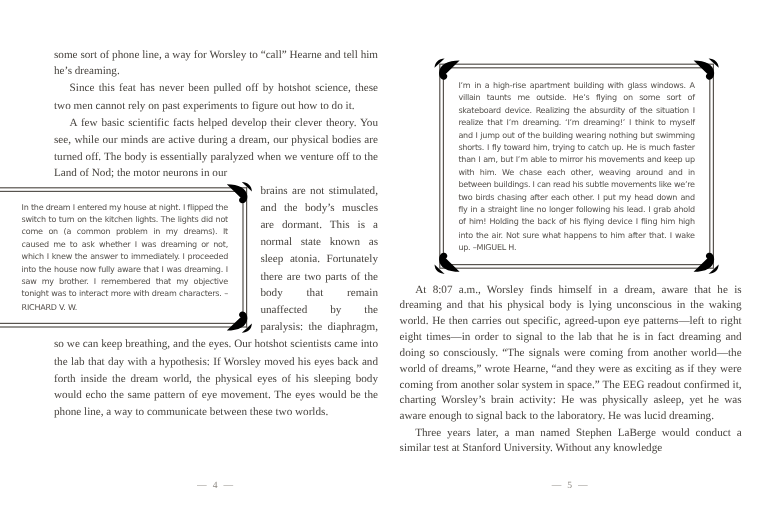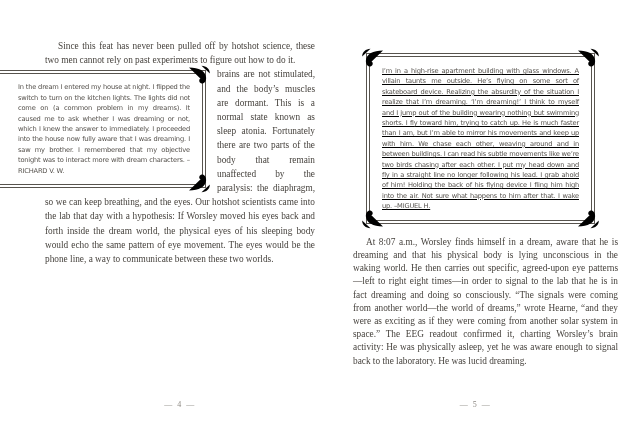--- a/index.html
+++ b/index.html
@@ -24,38 +24,37 @@
     margin:0;
     font-size:9.3px;
     line-height:14.2px;
     text-align:justify;
     color:var(--ink);
     hyphens:auto;
     -webkit-hyphens:auto;
   }
   .page-right p { line-height:13.2px; }
   .indent { text-indent:13px; }
-  .page-right .body-para { margin-top:0;margin-left:20px; }
+  .page-right .body-para { margin-top:0; }
 
   
   .quote-text {
     font-family:"DejaVu Sans", sans-serif;
     font-size:6.7px;
     line-height:10.4px;
     letter-spacing:-0.2px;
     color:var(--quote-ink);
     text-align:justify;
   }
 
   
   .ornate-box {
     position:relative;
     border:1px solid var(--frame);
     margin:0 23px 0 33px;
-    text-decoration:underline;
   }
   .ornate-box .inner {
     border:1.5px solid var(--frame);
     margin:2px;
     padding:9px 12px 8px 12px;
   }
 
   
   .side-box {
     position:relative;
@@ -100,21 +99,23 @@
 <svg width="0" height="0" style="position:absolute" aria-hidden="true">
   <defs>
     <g id="curl-glyph">
       <path d="M1 2.5 C 11 2.5 17.6 6 18.1 12.4 C 18.4 16.7 15.6 19.2 13 18.2 C 10.8 17.3 10.6 14.1 12.8 13.5 C 14.4 13.1 15.5 14.5 14.9 16"></path>
       <path d="M13.5 0.7 C 18.5 1.1 21.6 3.6 21.9 8.5"></path>
     </g>
   </defs>
 </svg>
 
 <div class="page page-left clearfix">
+  <p class="body-para">some sort of phone line, a way for Worsley to “call” Hearne and tell him he’s dreaming.</p>
   <p class="body-para indent">Since this feat has never been pulled off by hotshot science, these two men cannot rely on past experiments to figure out how to do it.</p>
+  <p class="body-para indent">A few basic scientific facts helped develop their clever theory. You see, while our minds are active during a dream, our physical bodies are turned off. The body is essentially paralyzed when we venture off to the Land of Nod; the motor neurons in our</p>
   <p class="body-para">
     <span class="side-box">
       <svg class="curl c-tr" viewBox="0 0 24 24">
           <use href="#curl-glyph"></use>
         </svg>
       <svg class="curl c-br" viewBox="0 0 24 24">
           <use href="#curl-glyph"></use>
         </svg>
       <span class="inner quote-text" style="display:block">In the dream I entered my house at night. I flipped the switch to turn on the kitchen lights. The lights did not come on (a common problem in my dreams). It caused me to ask whether I was dreaming or not, which I knew the answer to immediately. I proceeded into the house now fully aware that I was dreaming. I saw my brother. I remembered that my objective tonight was to interact more with dream characters. –RICHARD V. W.</span>
     </span><span>brains are not stimulated, and the body’s muscles are dormant. This is a normal state known as sleep atonia. Fortunately there are two parts of the body that remain unaffected by the paralysis: the diaphragm, so we can keep breathing, and the eyes. Our hotshot scientists came into the lab that day with a hypothesis: If Worsley moved his eyes back and forth inside the dream world, the physical eyes of his sleeping body would echo the same pattern of eye movement. The eyes would be the phone line, a way to communicate between these two worlds.</span>
@@ -132,14 +133,15 @@
       </svg>
     <svg class="curl c-bl" viewBox="0 0 24 24">
         <use href="#curl-glyph"></use>
       </svg>
     <svg class="curl c-br" viewBox="0 0 24 24">
         <use href="#curl-glyph"></use>
       </svg>
     <div class="inner quote-text">I’m in a high-rise apartment building with glass windows. A villain taunts me outside. He’s flying on some sort of skateboard device. Realizing the absurdity of the situation I realize that I’m dreaming. ‘I’m dreaming!’ I think to myself and I jump out of the building wearing nothing but swimming shorts. I fly toward him, trying to catch up. He is much faster than I am, but I’m able to mirror his movements and keep up with him. We chase each other, weaving around and in between buildings. I can read his subtle movements like we’re two birds chasing after each other. I put my head down and fly in a straight line no longer following his lead. I grab ahold of him! Holding the back of his flying device I fling him high into the air. Not sure what happens to him after that. I wake up. –MIGUEL H.</div>
   </div>
   <p class="body-para indent" style="margin-top:12px">At 8:07 a.m., Worsley finds himself in a dream, aware that he is dreaming and that his physical body is lying unconscious in the waking world. He then carries out specific, agreed-upon eye patterns—left to right eight times—in order to signal to the lab that he is in fact dreaming and doing so consciously. “The signals were coming from another world—the world of dreams,” wrote Hearne, “and they were as exciting as if they were coming from another solar system in space.” The EEG readout confirmed it, charting Worsley’s brain activity: He was physically asleep, yet he was aware enough to signal back to the laboratory. He was lucid dreaming.</p>
+  <p class="body-para indent">Three years later, a man named Stephen LaBerge would conduct a similar test at Stanford University. Without any knowledge</p>
 </div>
 <div class="folio folio-right">— 5 —</div>
 
 </body></html>

